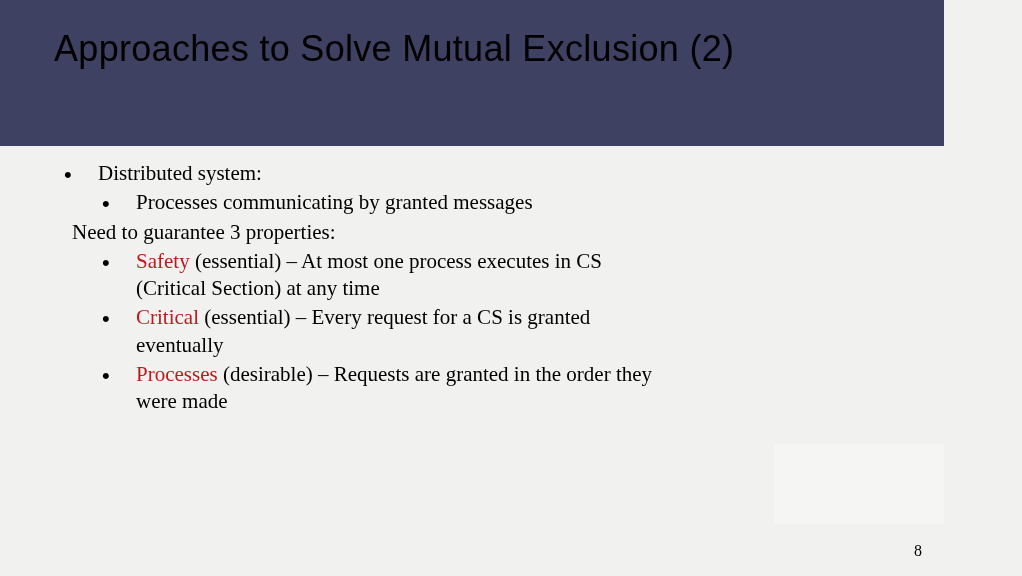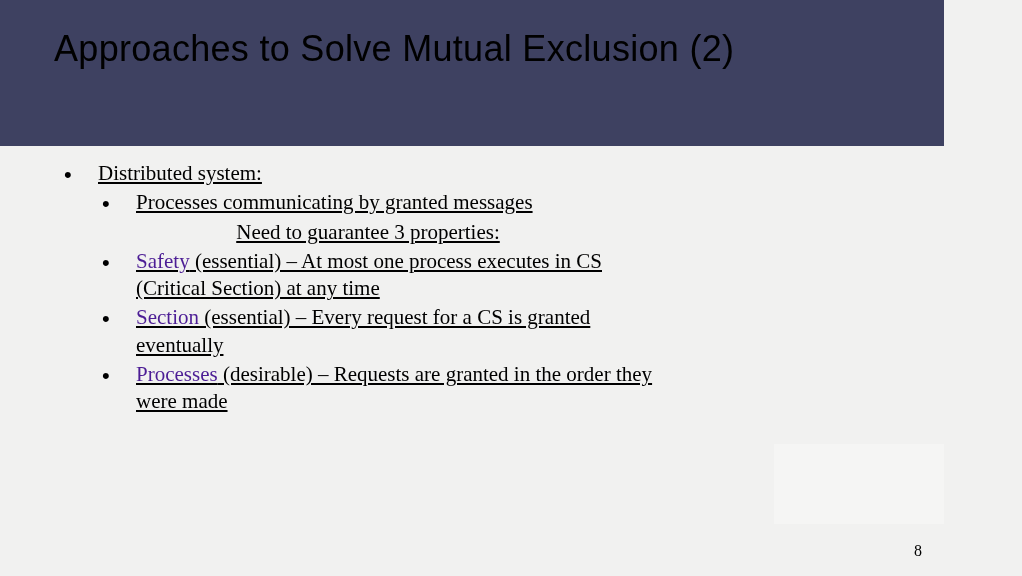--- a/index.html
+++ b/index.html
@@ -51,23 +51,23 @@
   .bullet {
     font-family: Arial, Helvetica, sans-serif;
     font-size: 22px;
     line-height: 1;
     padding-top: 4px;
     width: 34px;
     flex: 0 0 auto;
   }
   .indent-0 { margin-left: 0; }
   .indent-1 { margin-left: 38px; }
-  .no-bullet-pad { margin-left: 8px; text-align: center; }
-  .content { flex: 1 1 auto; text-decoration: underline; }
-  .term { color: #4c1d95; }
+  .no-bullet-pad { margin-left: 8px; }
+  .content { flex: 1 1 auto; }
+  .term { color: #b91c1c; }
   .page-num {
     position: absolute;
     right: 22px;
     bottom: 16px;
     font-family: "Times New Roman", serif;
     font-size: 16px;
     color: #000;
   }
   
   .patch {
@@ -107,21 +107,21 @@
     <div class="row indent-1">
       <div class="bullet">•</div>
       <div class="content">
         <span class="term">Safety</span><span> (essential) – At most one process executes in CS (Critical Section) at any time</span>
       </div>
     </div>
 
     <div class="row indent-1">
       <div class="bullet">•</div>
       <div class="content">
-        <span class="term">Section</span><span> (essential) – Every request for a CS is granted eventually</span>
+        <span class="term">Critical</span><span> (essential) – Every request for a CS is granted eventually</span>
       </div>
     </div>
 
     <div class="row indent-1">
       <div class="bullet">•</div>
       <div class="content">
         <span class="term">Processes</span><span> (desirable) – Requests are granted in the order they were made</span>
       </div>
     </div>
 

